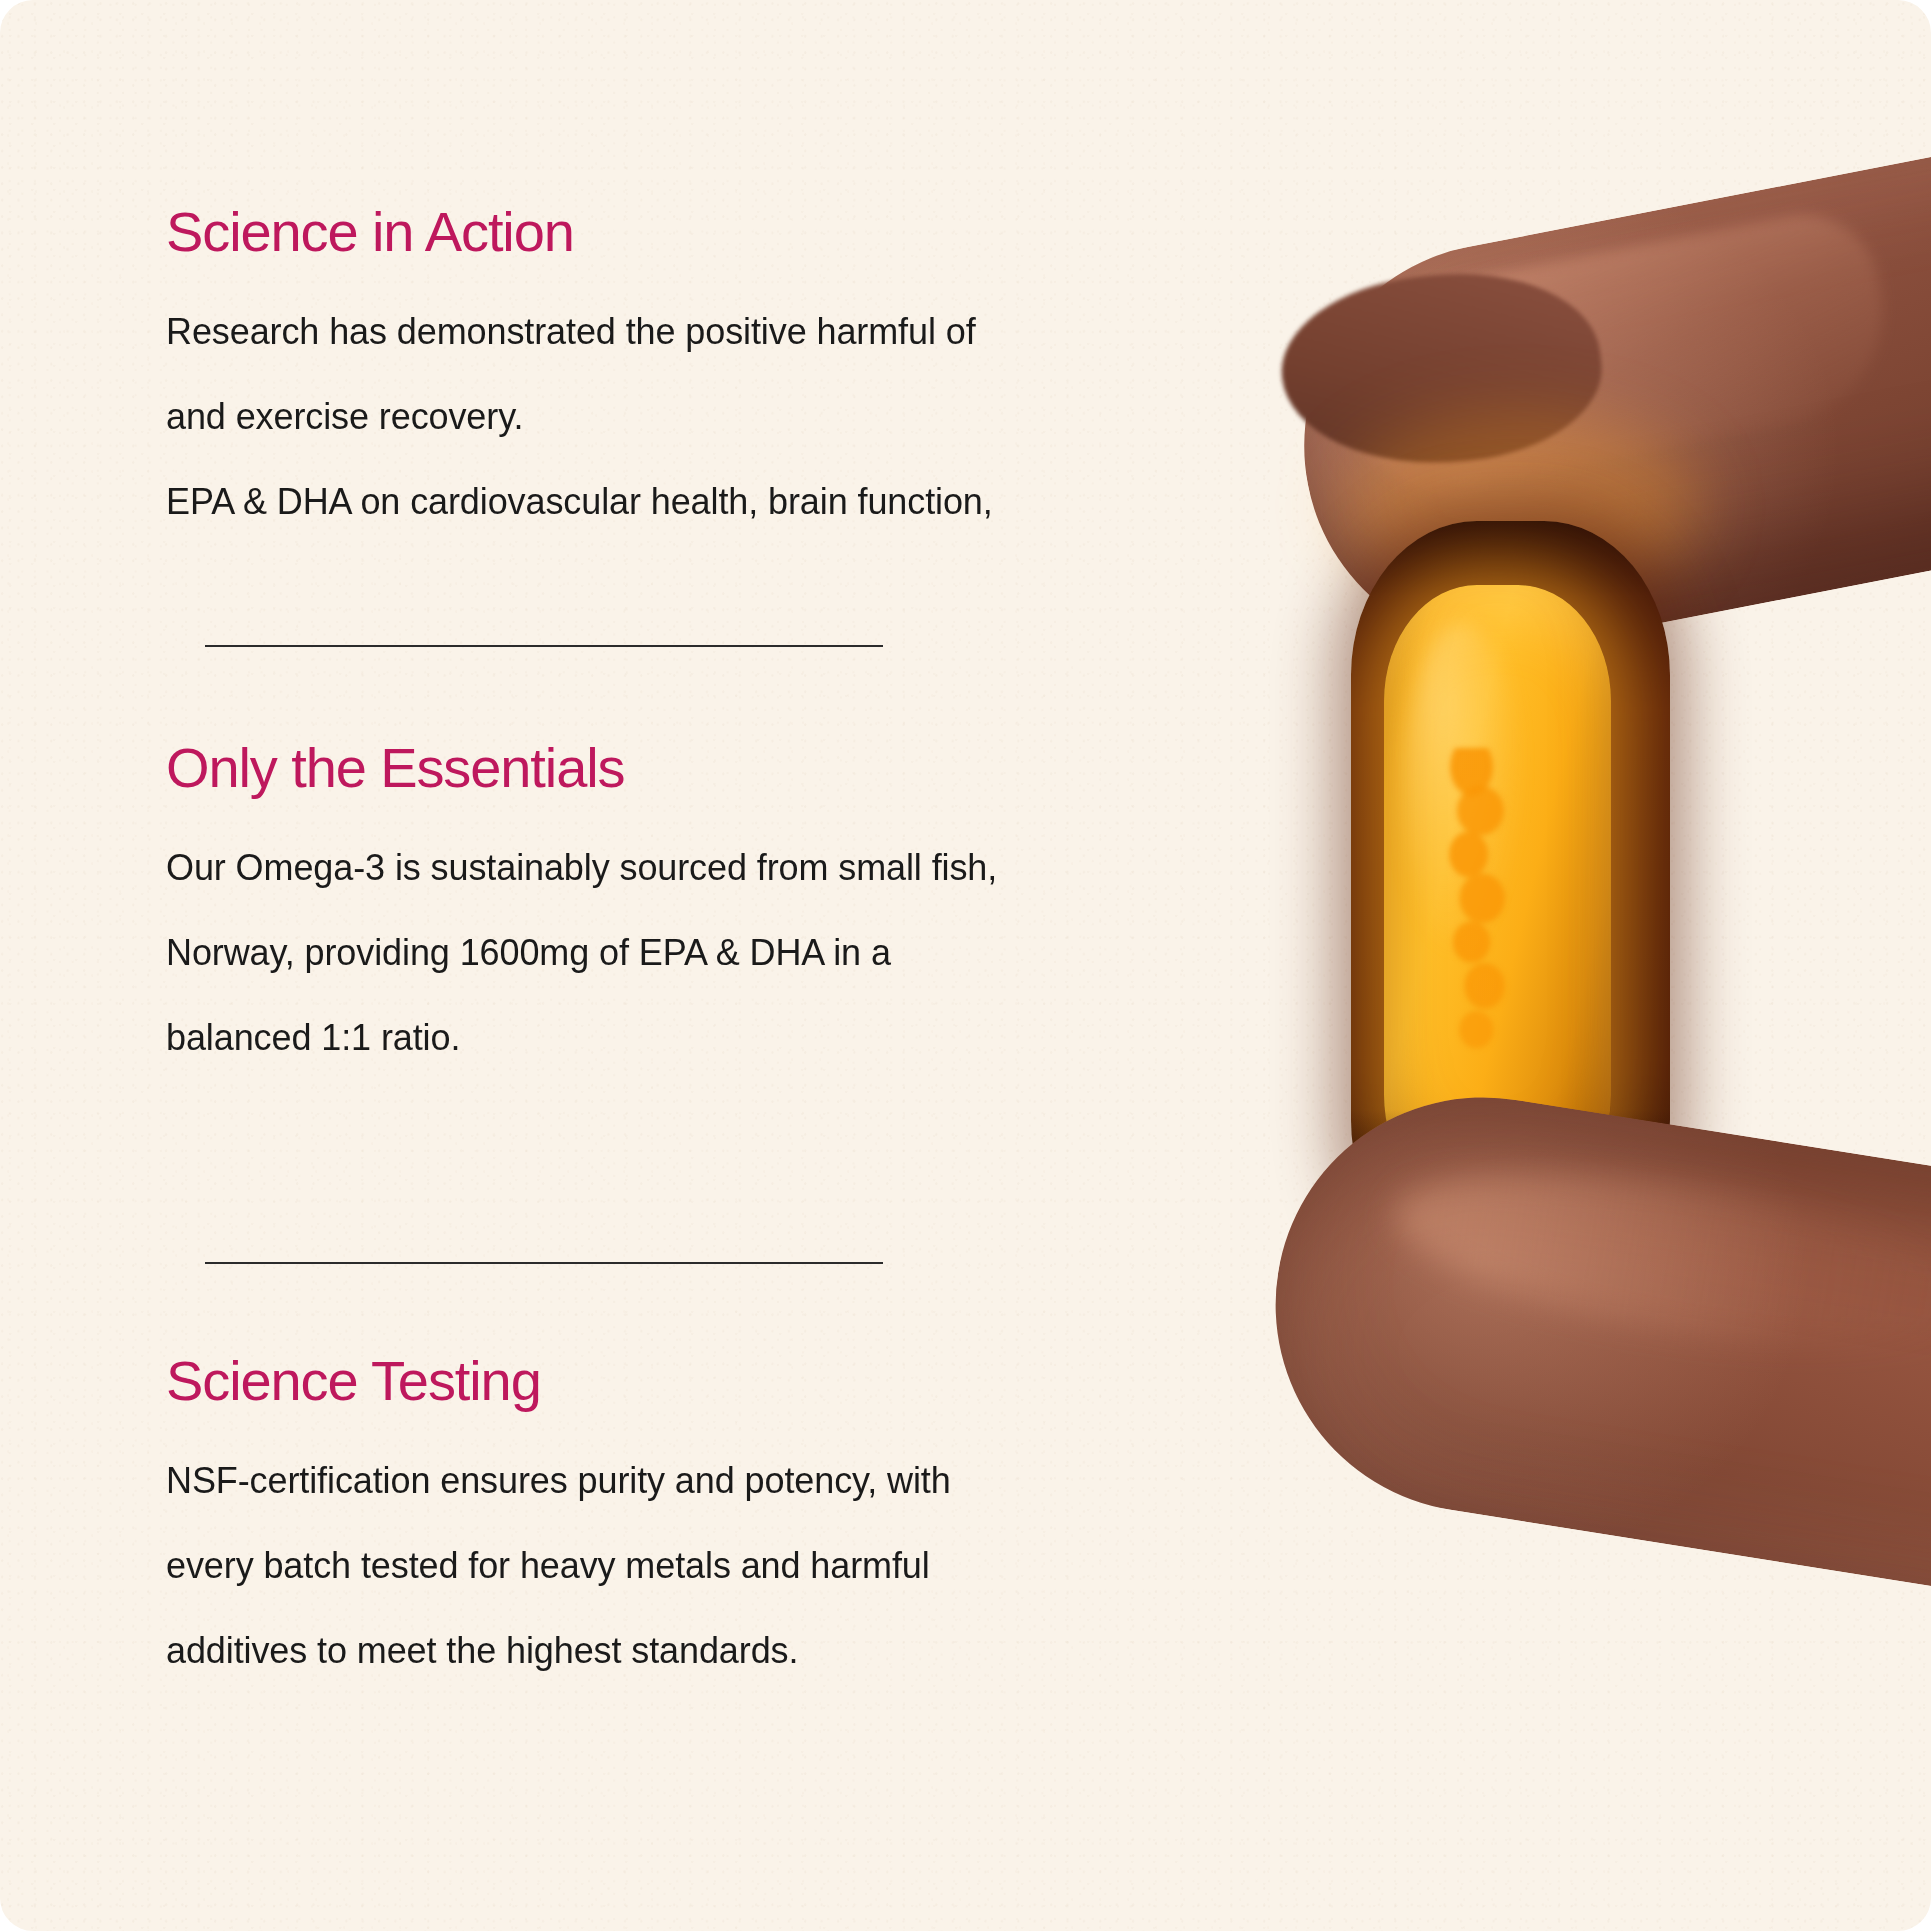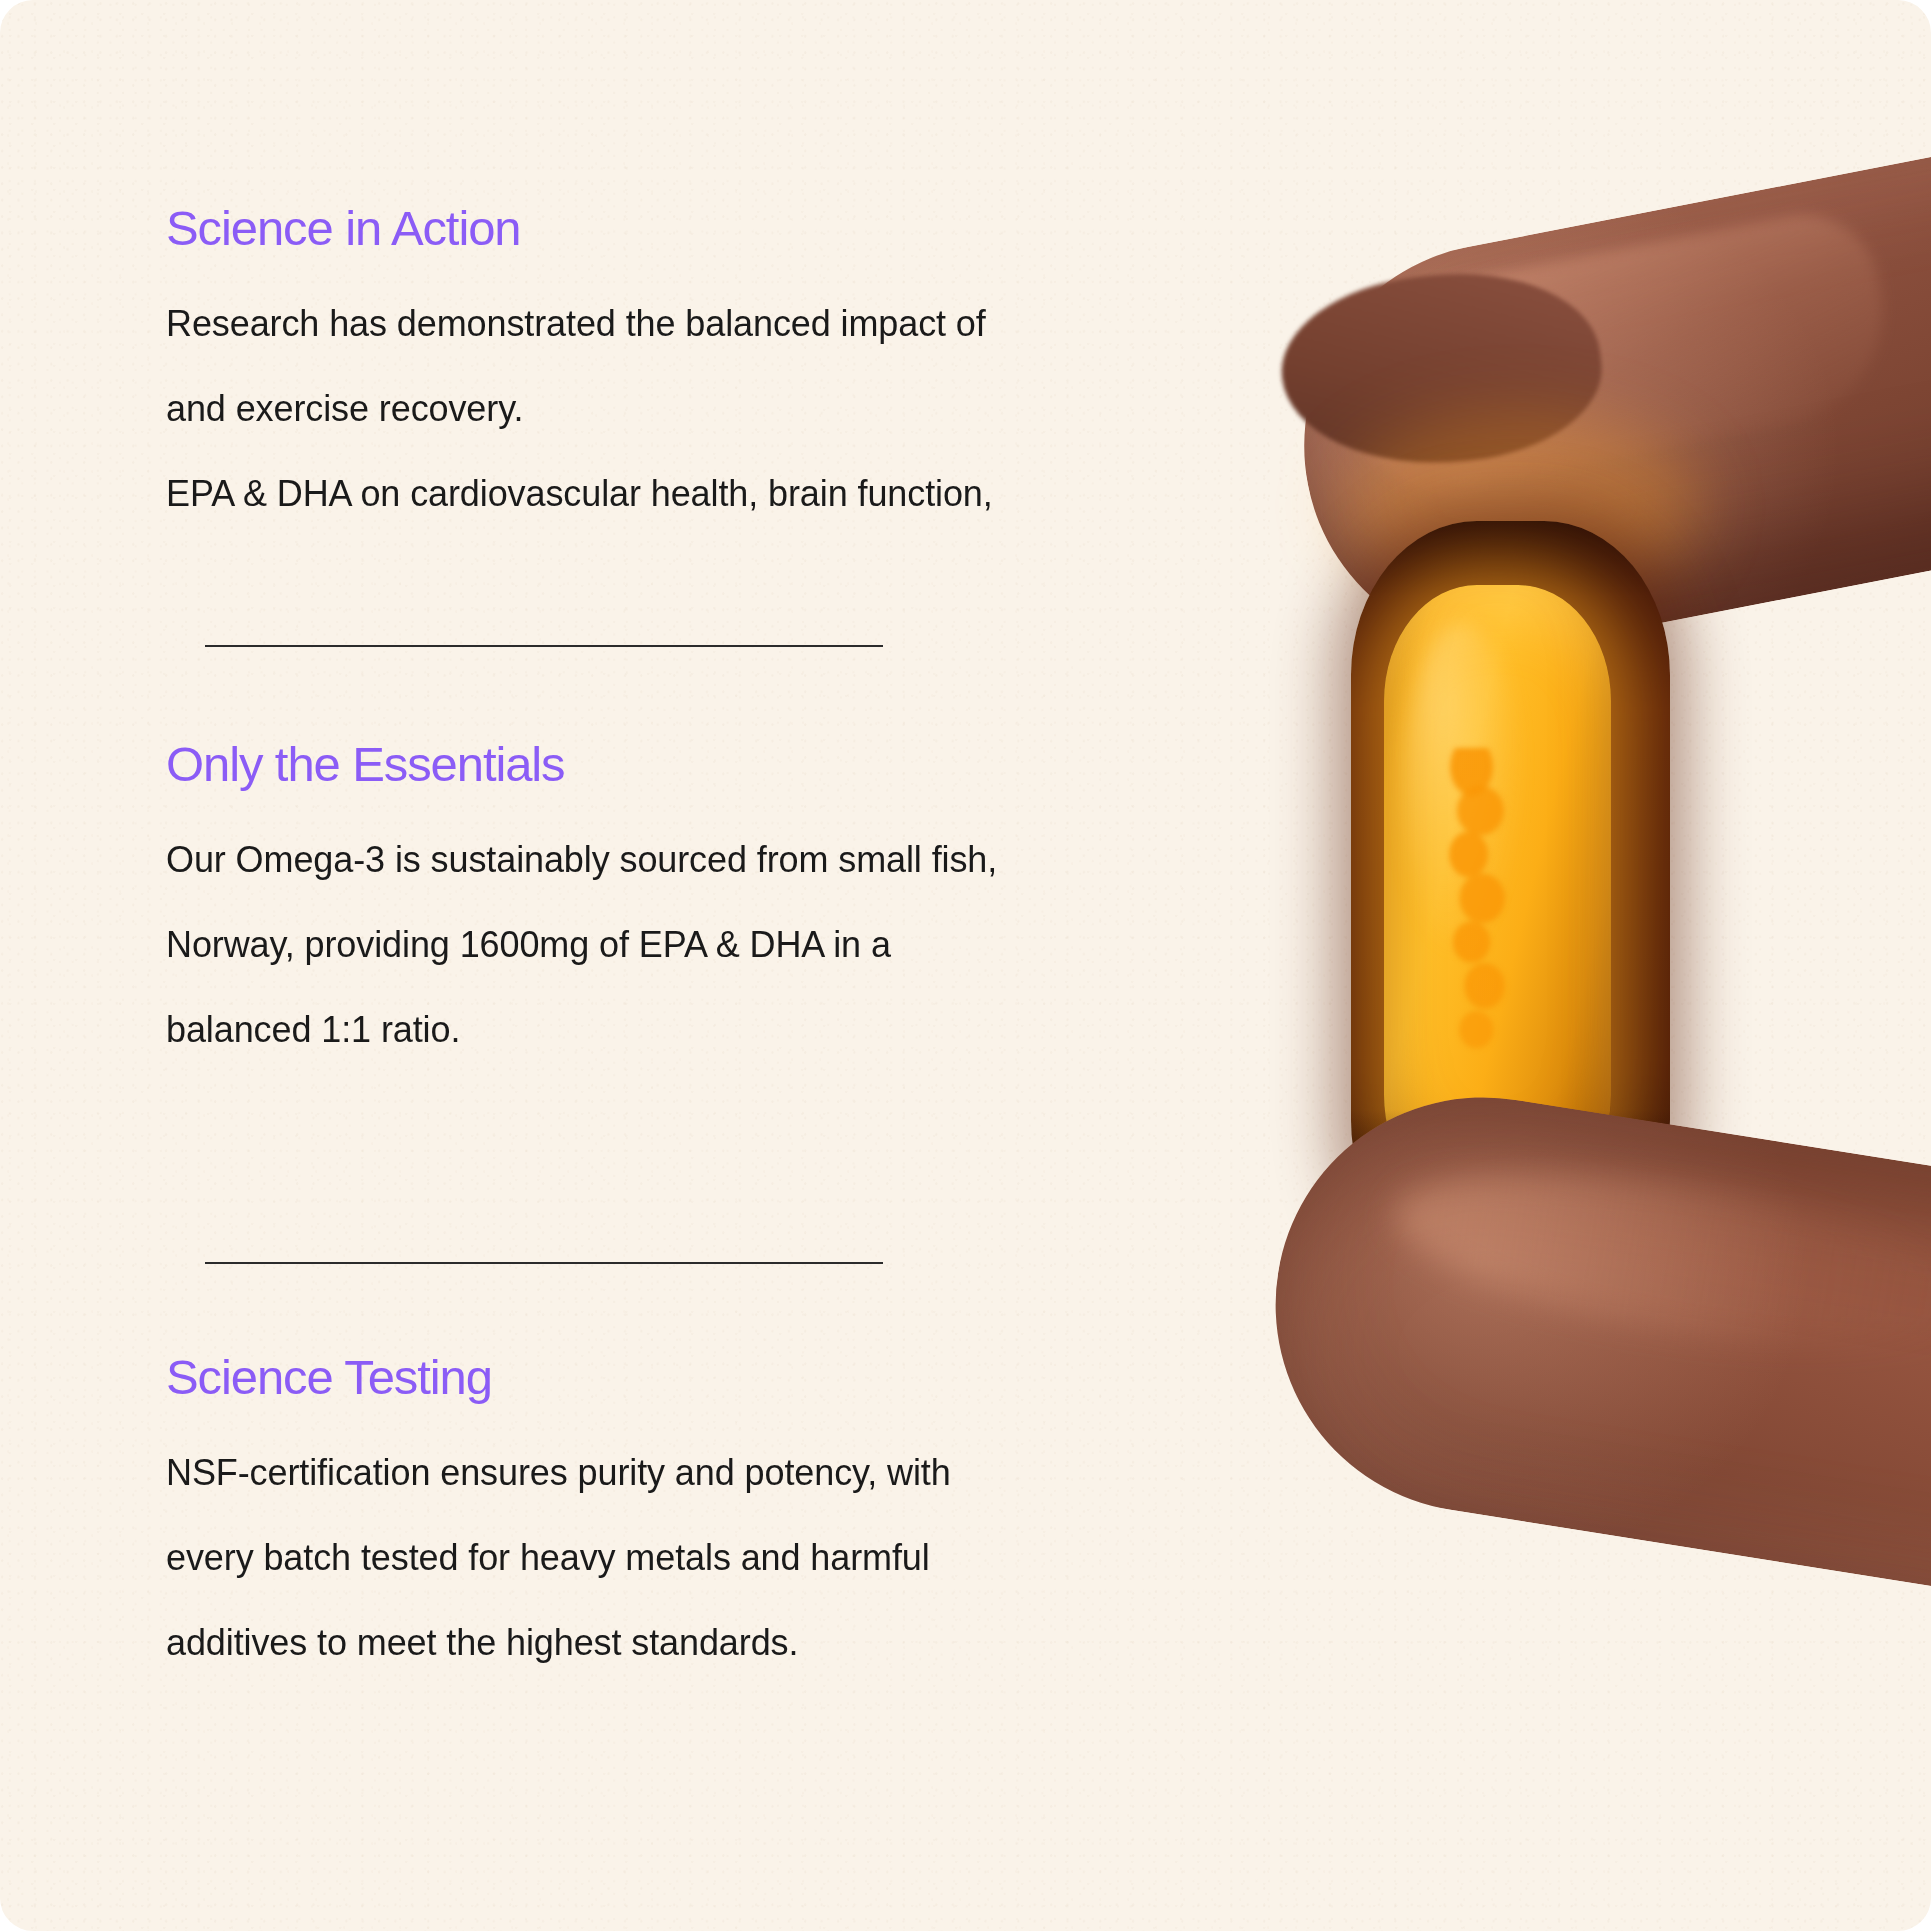--- a/index.html
+++ b/index.html
@@ -38,25 +38,25 @@
     top: 0;
     width: 1043px;
     height: 100%;
   }
   .section { position: absolute; left: 0; width: 1043px; }
   .sec-1 { top: 203px; }
   .sec-2 { top: 739px; }
   .sec-3 { top: 1352px; }
 
   .heading {
-    font-size: 49px;
+    font-size: 56px;
     line-height: 1.05;
     font-weight: 500;
     letter-spacing: -1.1px;
-    color: #8b5cf6;
+    color: #be185d;
     margin: 0 0 27px 0;
     white-space: nowrap;
   }
   .body-text {
     font-size: 36px;
     line-height: 85px;
     font-weight: 400;
     letter-spacing: -0.1px;
     color: #1a1a1a;
     margin: 0;
@@ -231,21 +231,21 @@
 
 <div id="card">
 
   <div id="grain"></div>
 
   <div id="text-col">
 
     <div class="section sec-1">
       <h2 class="heading">Science in Action</h2>
       <p class="body-text">
-        <span class="ln">Research has demonstrated the balanced impact of</span>
+        <span class="ln">Research has demonstrated the positive harmful of</span>
         <span class="ln">and exercise recovery.</span>
         <span class="ln">EPA &amp; DHA on cardiovascular health, brain function,</span>
       </p>
     </div>
 
     <div class="section sec-2">
       <h2 class="heading">Only the Essentials</h2>
       <p class="body-text">
         <span class="ln">Our Omega-3 is sustainably sourced from small fish,</span>
         <span class="ln">Norway, providing 1600mg of EPA &amp; DHA in a</span>

